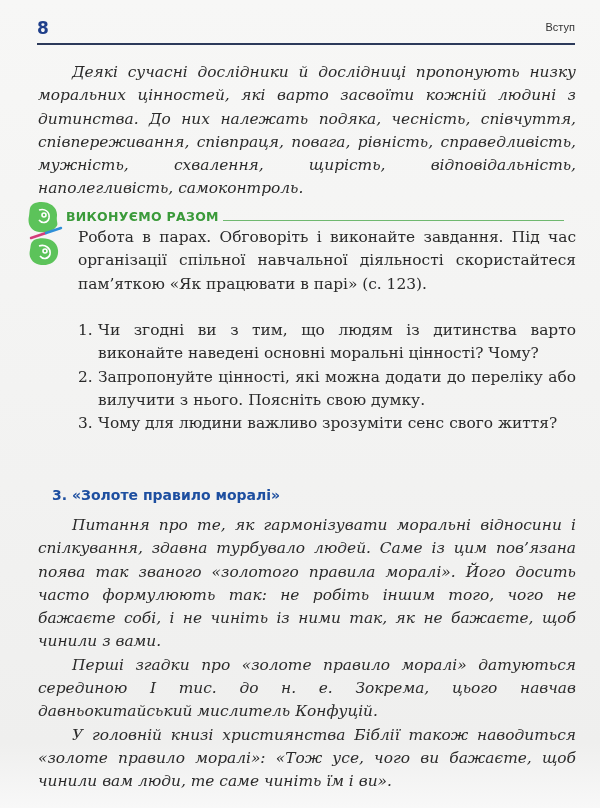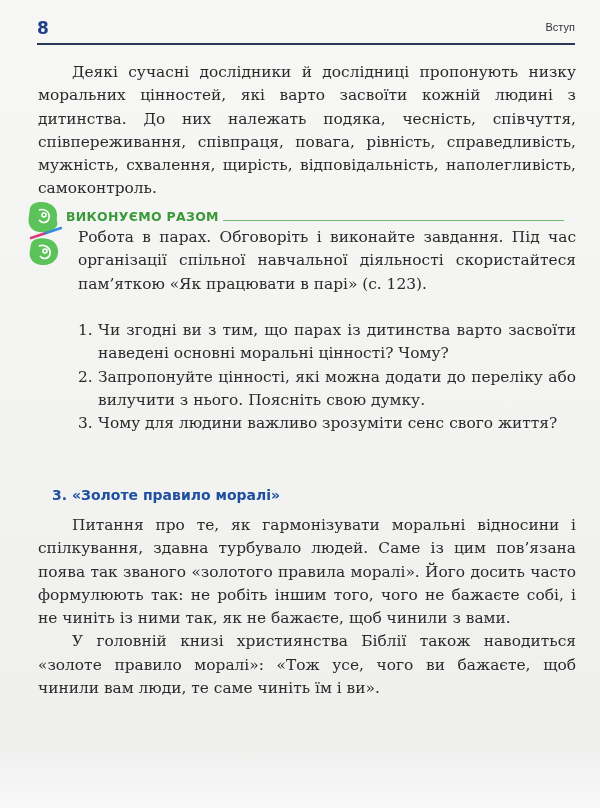--- a/index.html
+++ b/index.html
@@ -30,21 +30,21 @@
       background: #2c3a5a;
     }
     .body-text {
       font-family: "DejaVu Serif", serif;
       font-size: 15.4px; color: #2a2a2a;
       line-height: 23.3px;
       text-align: justify;
     }
     .block { position: absolute; }
     .para {
-      margin: 0; text-indent: 34px;
+      margin: 0; text-indent: 34px; font-style: italic;
     }
     .p1 { left: 38px; top: 61px; width: 538px; }
     .activity-icon {
       position: absolute; left: 25px; top: 200px; width: 40px; height: 70px;
     }
     .activity-title {
       position: absolute; left: 66px; top: 204px; width: 498px; height: 20px;
       display: flex; align-items: flex-end;
     }
     .activity-title .label {
@@ -106,32 +106,33 @@
     <span class="rule"></span>
   </div>
 
   <div class="block activity-body body-text">
     <p><span class="bold">Робота в парах.</span><span> Обговоріть і виконайте завдання. Під час організації спільної навчальної діяльності скористайтеся пам’яткою «Як працювати в парі» (с. 123).</span></p>
   </div>
 
   <div class="block tasks body-text">
     <div class="task">
       <span class="num">1.</span>
-      <span class="txt">Чи згодні ви з тим, що парах із дитинства варто засвоїти наведені основні моральні цінності? Чому?</span>
+      <span class="txt">Чи згодні ви з тим, що людям із дитинства варто виконайте наведені основні моральні цінності? Чому?</span>
     </div>
     <div class="task">
       <span class="num">2.</span>
       <span class="txt">Запропонуйте цінності, які можна додати до переліку або вилучити з нього. Поясніть свою думку.</span>
     </div>
     <div class="task">
       <span class="num">3.</span>
       <span class="txt">Чому для людини важливо зрозуміти сенс свого життя?</span>
     </div>
   </div>
 
   <div class="section-heading">3. «Золоте правило моралі»</div>
 
   <div class="block sec-body body-text">
     <p class="para">Питання про те, як гармонізувати моральні відносини і спілкування, здавна турбувало людей. Саме із цим пов’язана поява так званого «золотого правила моралі». Його досить часто формулюють так: не робіть іншим того, чого не бажаєте собі, і не чиніть із ними так, як не бажаєте, щоб чинили з вами.</p>
+    <p class="para">Перші згадки про «золоте правило моралі» датуються серединою І тис. до н. е. Зокрема, цього навчав давньокитайський мислитель Конфуцій.</p>
     <p class="para">У головній книзі християнства Біблії також наводиться «золоте правило моралі»: «Тож усе, чого ви бажаєте, щоб чинили вам люди, те саме чиніть їм і ви».</p>
   </div>
 
 </div>
 
 </body></html>

